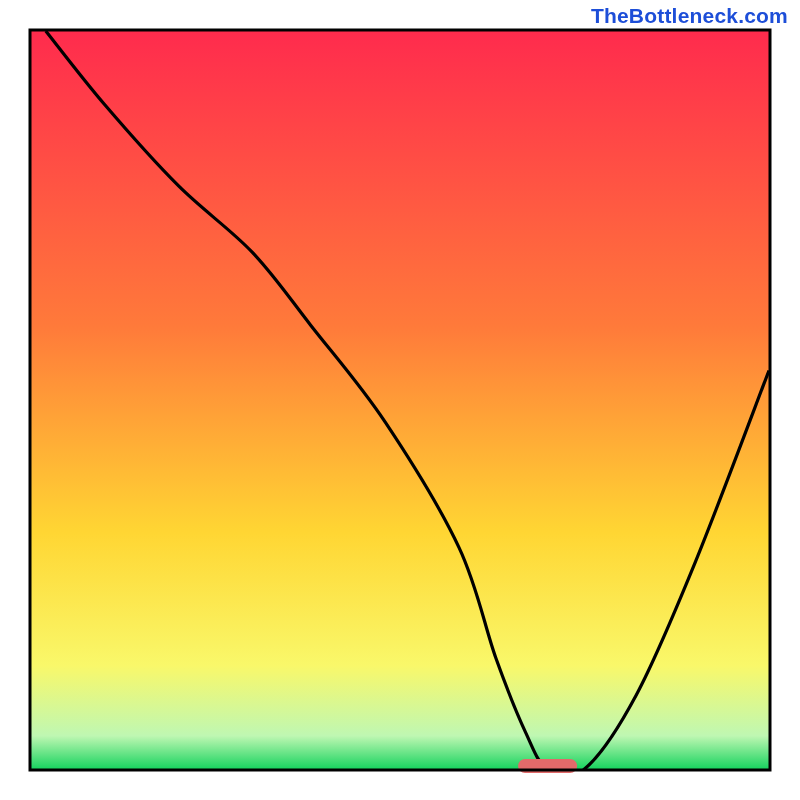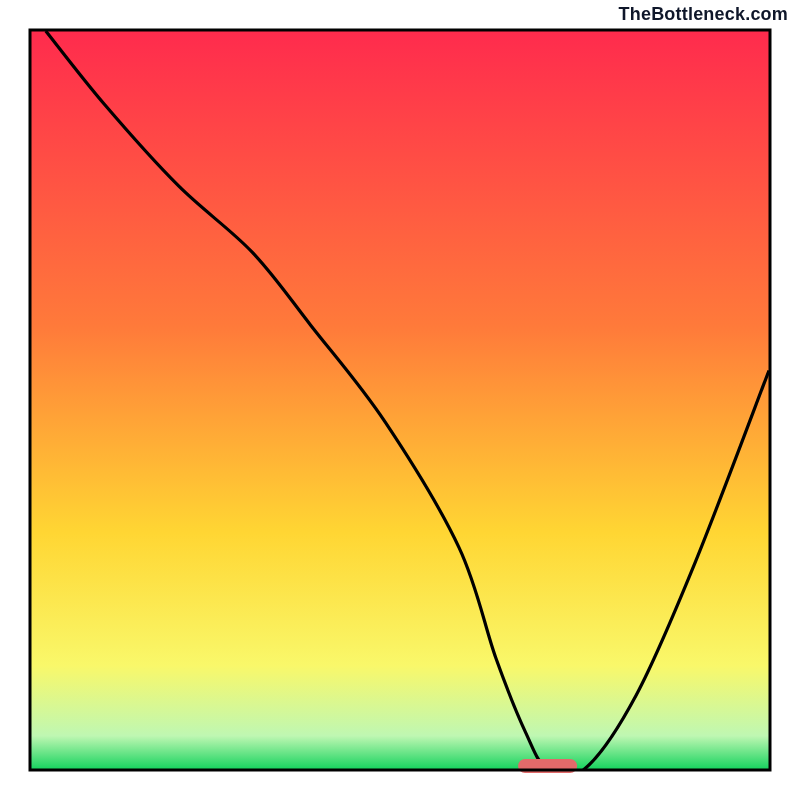--- a/index.html
+++ b/index.html
@@ -13,23 +13,23 @@
   }
   .stage {
     position: relative;
     width: 800px;
     height: 800px;
   }
   .watermark {
     position: absolute;
     top: 4px;
     right: 12px;
-    font-size: 18px;
+    font-size: 21px;
     font-weight: 600;
-    color: #0f172a;
+    color: #1d4ed8;
     z-index: 50;
     letter-spacing: 0.2px;
   }
   svg.plot {
     position: absolute;
     top: 0;
     left: 0;
   }
 </style>
 </head>

